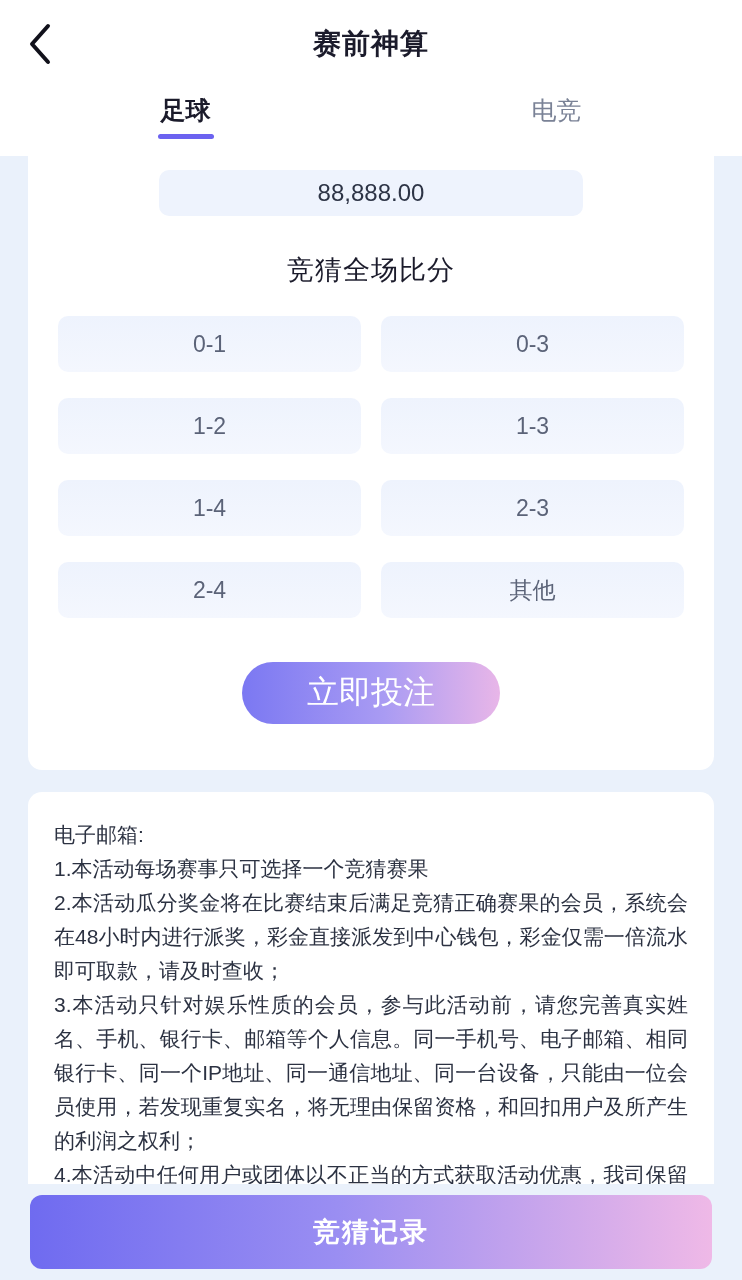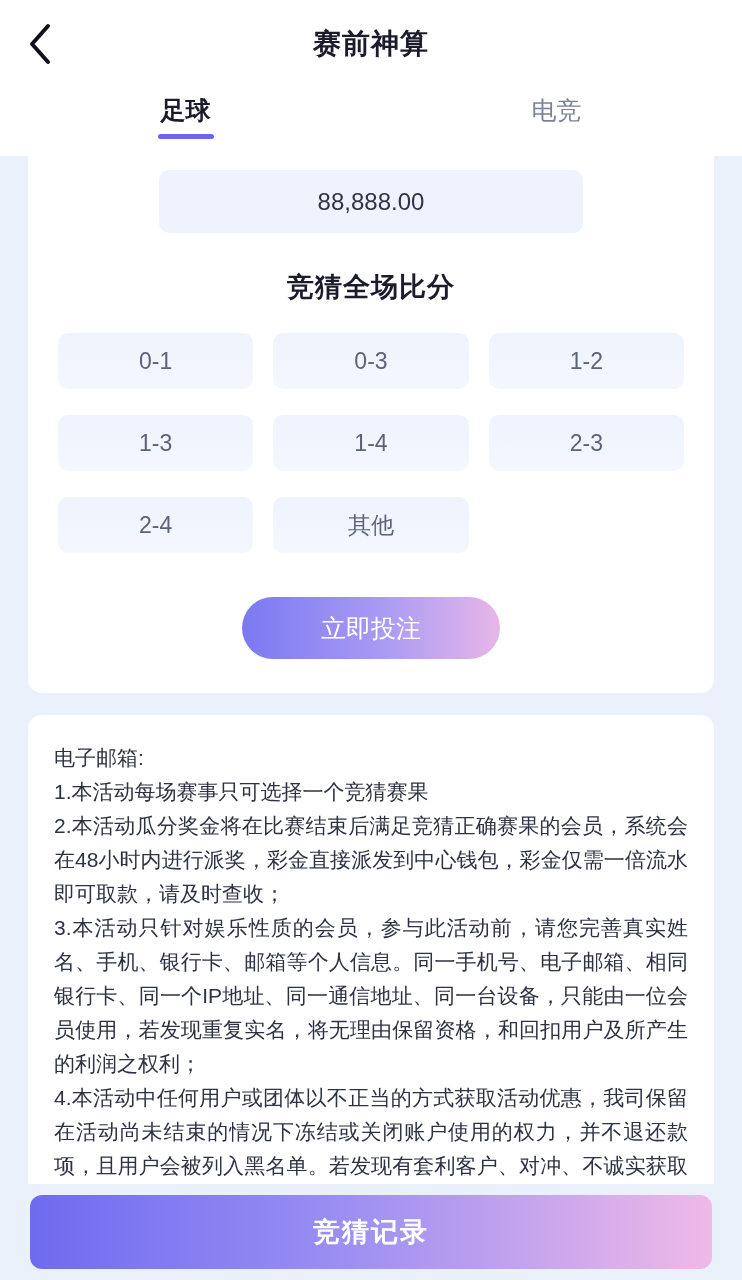--- a/index.html
+++ b/index.html
@@ -106,65 +106,65 @@
   .card.top {
     border-radius: 0 0 14px 14px;
     margin-top: 0;
     padding-top: 14px;
   }
 
   
   .amount-pill {
     margin: 0 auto;
     width: 424px;
-    height: 63px;
+    height: 46px;
     background: #eef3fd;
     border-radius: 10px;
     display: flex;
     align-items: center;
     justify-content: center;
     color: #2d3446;
     font-size: 24px;
   }
 
   .section-title {
     text-align: center;
     font-size: 27px;
-    font-weight: bold;
+    font-weight: normal;
     color: #1b1b2b;
     margin: 36px 0 28px 0;
     letter-spacing: 1px;
   }
 
   .score-grid {
     display: grid;
-    grid-template-columns: repeat(3, 1fr);
+    grid-template-columns: repeat(2, 1fr);
     gap: 26px 20px;
     padding: 0 8px;
   }
   .score-cell {
     height: 56px;
     border-radius: 10px;
     background: linear-gradient(180deg, #eef3fd 0%, #f4f7fe 100%);
     display: flex;
     align-items: center;
     justify-content: center;
     font-size: 23px;
     color: #5b6378;
     cursor: pointer;
   }
 
   .bet-btn {
-    margin: 44px auto 0 auto;
+    margin: 44px auto 12px auto;
     width: 258px;
     height: 62px;
     border-radius: 31px;
     background: linear-gradient(90deg, #7b78f2 0%, #a99bf3 55%, #e8b6e8 100%);
     color: #ffffff;
-    font-size: 25px;
+    font-size: 32px;
     display: flex;
     align-items: center;
     justify-content: center;
     border: none;
     cursor: pointer;
     font-family: "Liberation Sans", sans-serif;
     text-align: center;
   }
 
   

